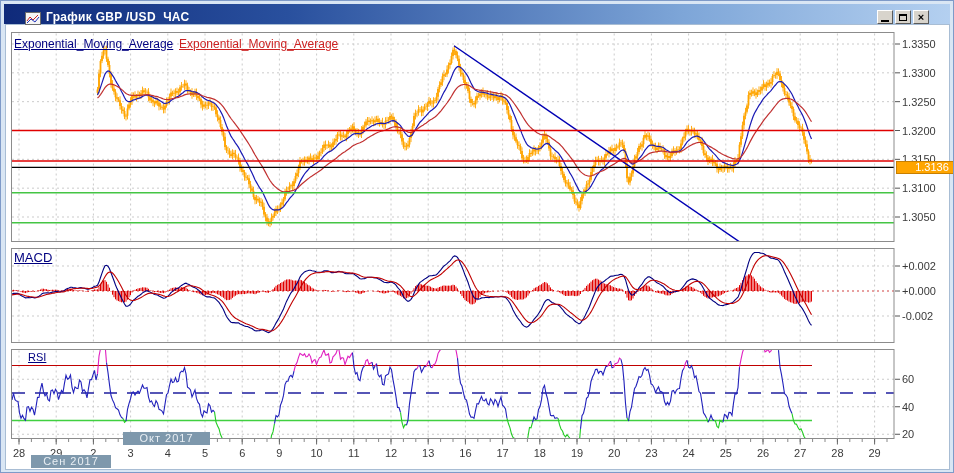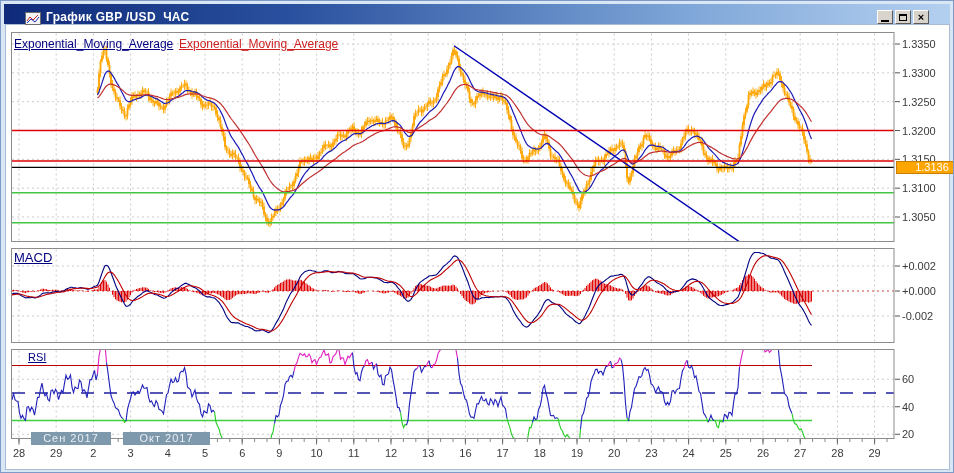--- a/index.html
+++ b/index.html
@@ -33,21 +33,21 @@
   .rsi-lab{left:13px;top:350px;color:#000080;font-size:11px;padding-left:14px;}
   .price-badge{
     position:absolute;left:895px;top:160px;width:72px;height:13px;z-index:4;
     background:#ffa500;border:1px solid #c87f00;box-sizing:border-box;
     color:#ffffff;font-size:11px;font-weight:normal;line-height:11px;text-align:center;
   }
   .month-badge{
     position:absolute;top:431px;height:13px;z-index:4;background:#7e98ac;
     color:#e9eff4;font-size:11px;line-height:13px;text-align:center;letter-spacing:1px;
   }
-  .m1{left:30px;width:80px;}
+  .m1{left:30px;width:80px;margin-top:23px;}
   .m2{left:122px;width:87px;}
   .ax{font:11px "Liberation Sans",sans-serif;fill:#3a3a3a;}
 </style>
 </head>
 <body>
 
 <div class="window">
   <svg id="cv" width="954" height="473">
       <rect x="4" y="23" width="945" height="446" fill="#ffffff"></rect>
       <rect x="4.5" y="23.5" width="944" height="445" fill="none" stroke="#a8bdd4"></rect>

